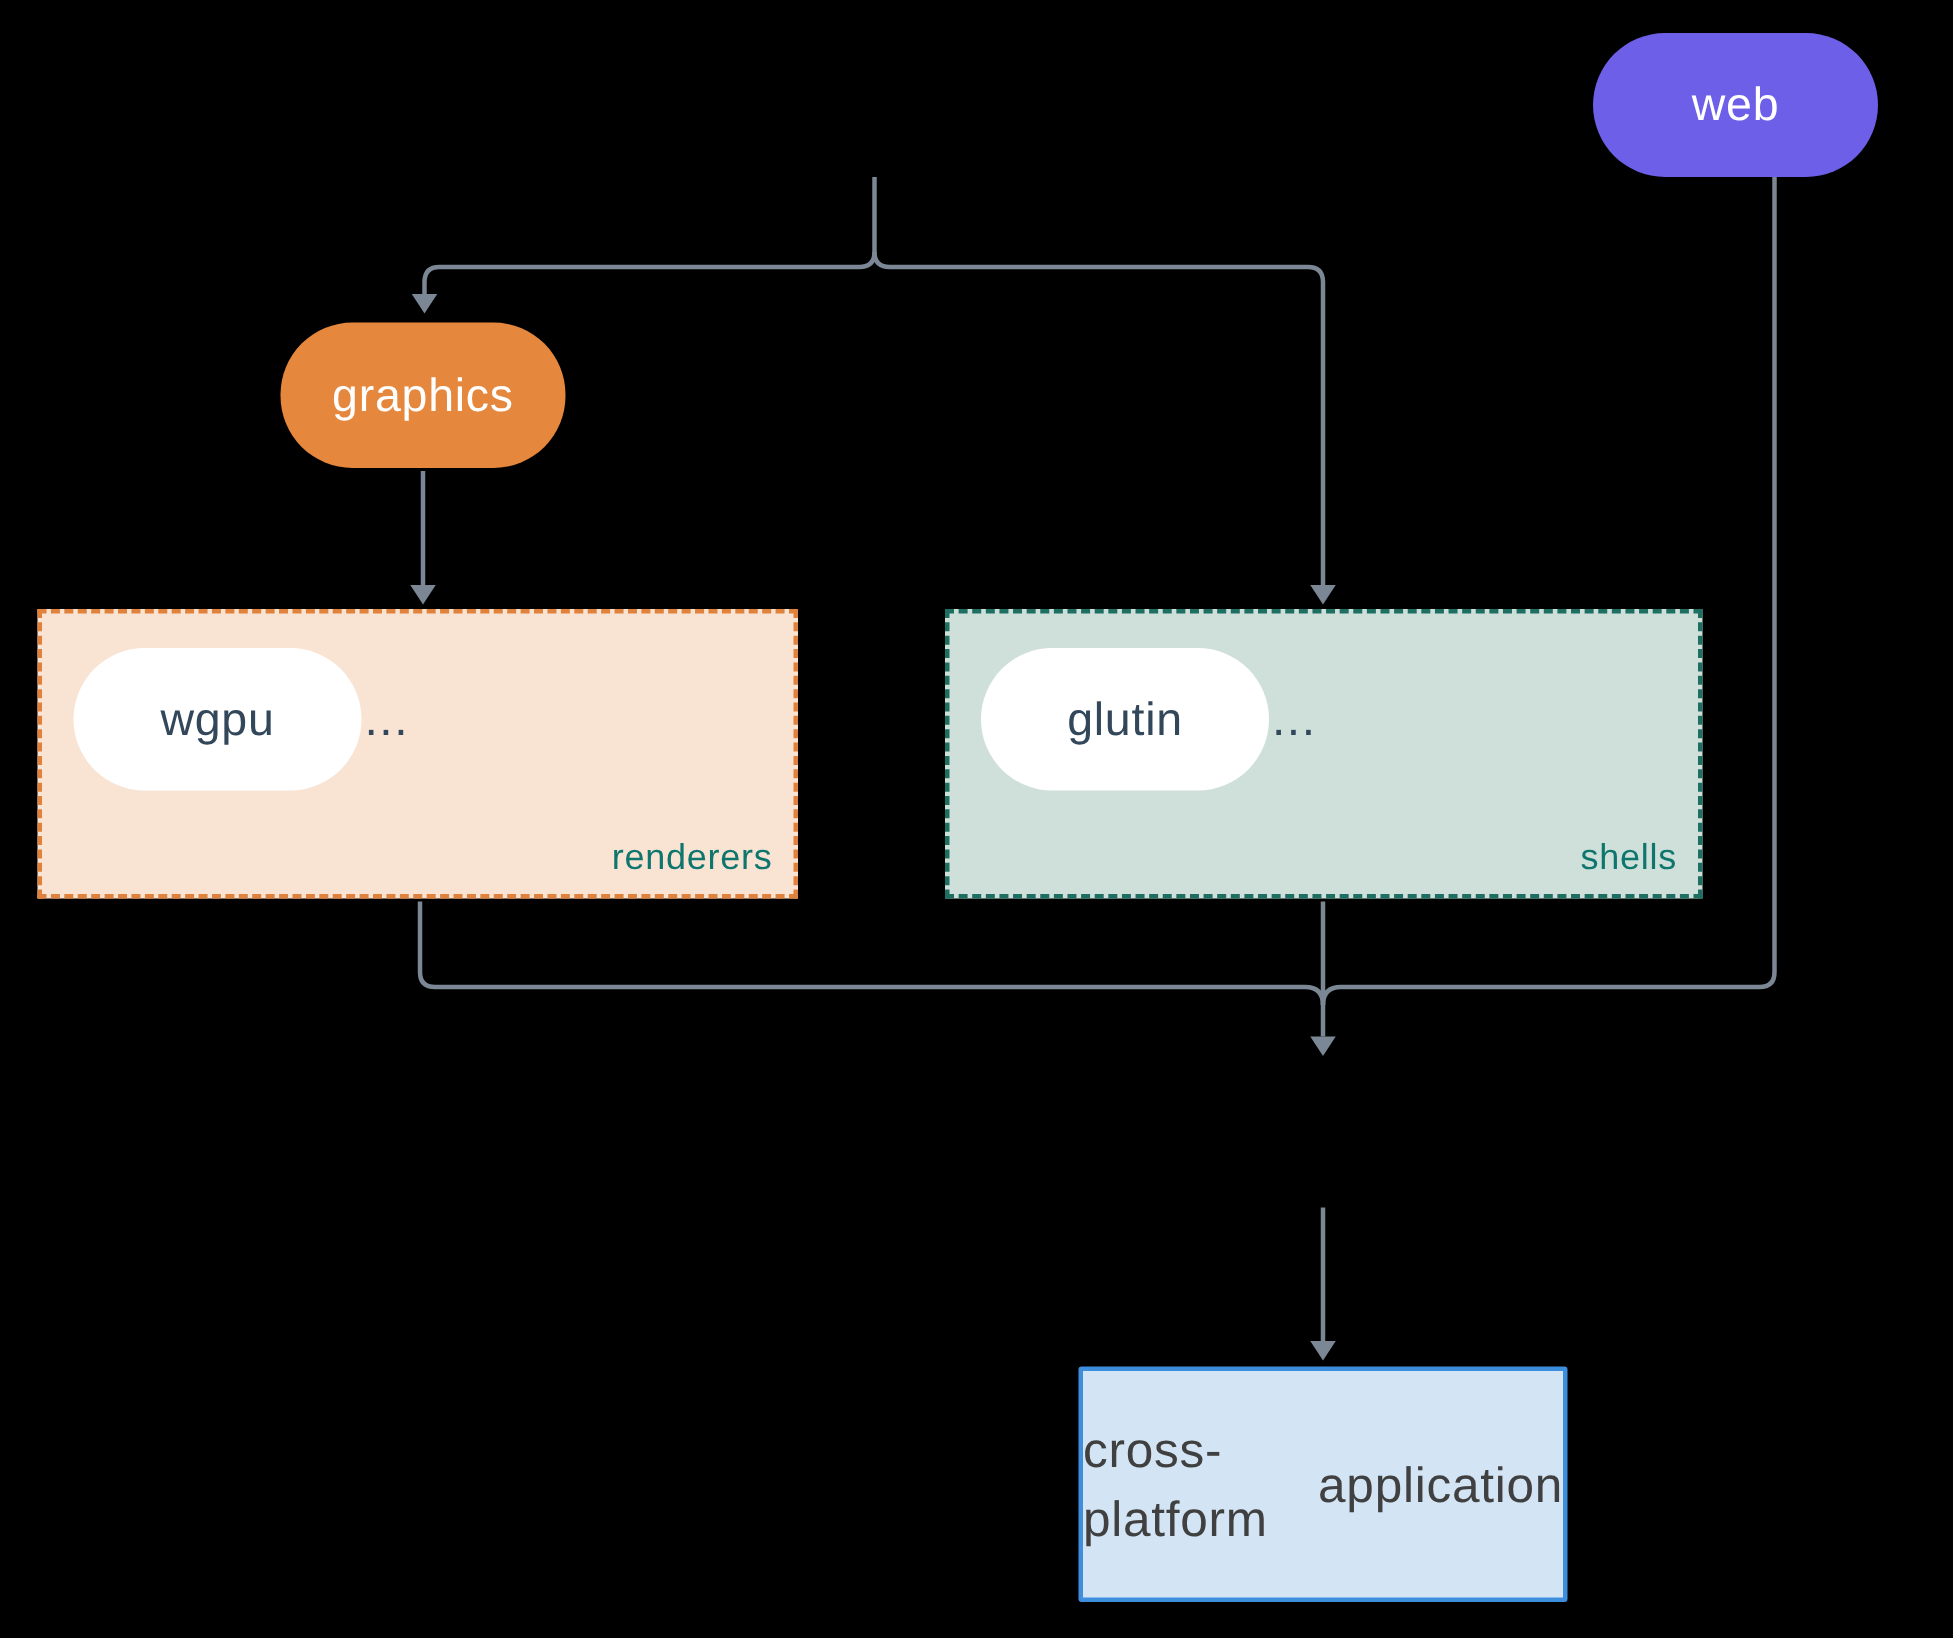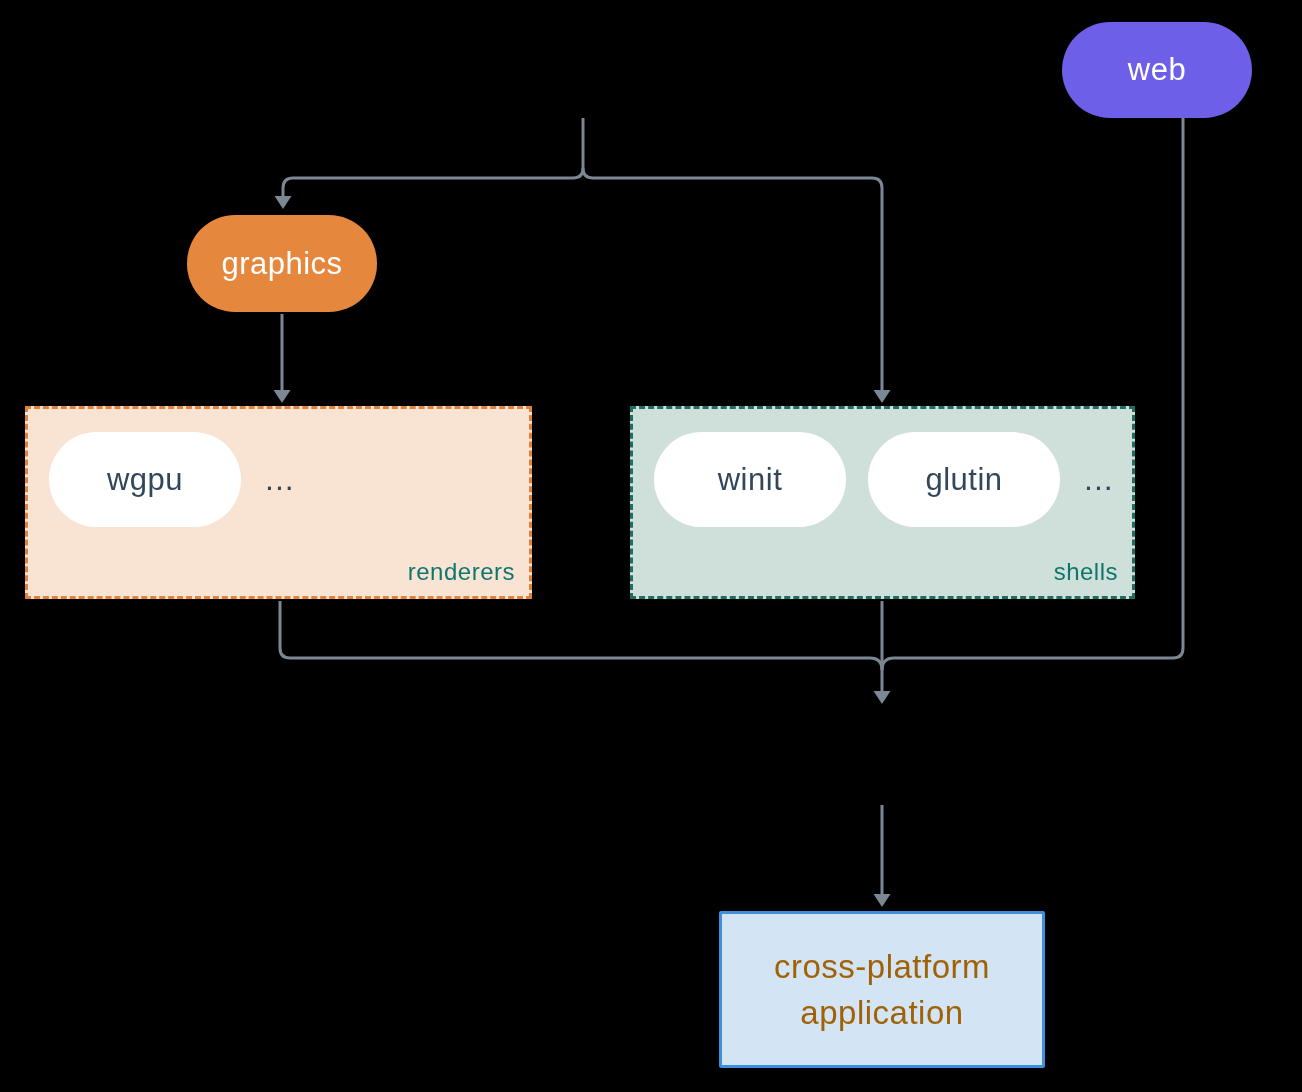--- a/index.html
+++ b/index.html
@@ -29,21 +29,21 @@
   .group{
     position:absolute;
     width:507px;height:193px;
     box-sizing:border-box;
     border:3px dashed;
   }
   .group-renderers{left:25px;top:406px;background:#f9e4d4;border-color:#e0823c;}
   .group-shells  {left:630px;top:406px;width:505px;background:#cfe0da;border-color:#1f6e62;}
   .group .row{
     position:absolute;left:21px;top:23px;
-    display:flex;align-items:center;gap:22px;
+    display:flex;align-items:center;
   }
   .pill-white{
     position:relative;
     display:flex;align-items:center;justify-content:center;
     width:192px;height:95px;border-radius:48px;
     background:#ffffff;color:#33475b;
     font-size:31px;letter-spacing:.5px;
   }
   .dots{
     color:#33475b;font-size:32px;letter-spacing:1px;
@@ -51,22 +51,22 @@
   }
   .group-label{
     position:absolute;right:14px;bottom:10px;
     color:#0f766e;font-size:24px;letter-spacing:.5px;
   }
 
   .app-box{
     position:absolute;left:719px;top:911px;width:326px;height:157px;
     box-sizing:border-box;
     background:#d3e4f5;border:3px solid #3e8ede;border-radius:2px;
-    display:flex;flex-direction:column;align-items:center;justify-content:center;
-    color:#a16207;font-size:33px;line-height:46px;letter-spacing:.5px;
+    display:flex;flex-direction:row;align-items:center;justify-content:center;
+    color:#404040;font-size:33px;line-height:46px;letter-spacing:.5px;
   }
 </style>
 </head>
 <body>
 
 <div class="canvas">
 
   <svg class="connectors" viewBox="0 0 1302 1092" xmlns="http://www.w3.org/2000/svg">
 
     <path d="M 583 118 V 168"></path>
@@ -103,23 +103,20 @@
         <span>wgpu</span>
       </div>
       <span class="dots">...</span>
     </div>
     <span class="group-label">renderers</span>
   </div>
 
   <div class="group group-shells">
     <div class="row">
       <div class="pill-white">
-        <span>winit</span>
-      </div>
-      <div class="pill-white">
         <span>glutin</span>
       </div>
       <span class="dots">...</span>
     </div>
     <span class="group-label">shells</span>
   </div>
 
 
   <div class="app-box">
     <span>cross-platform</span>

